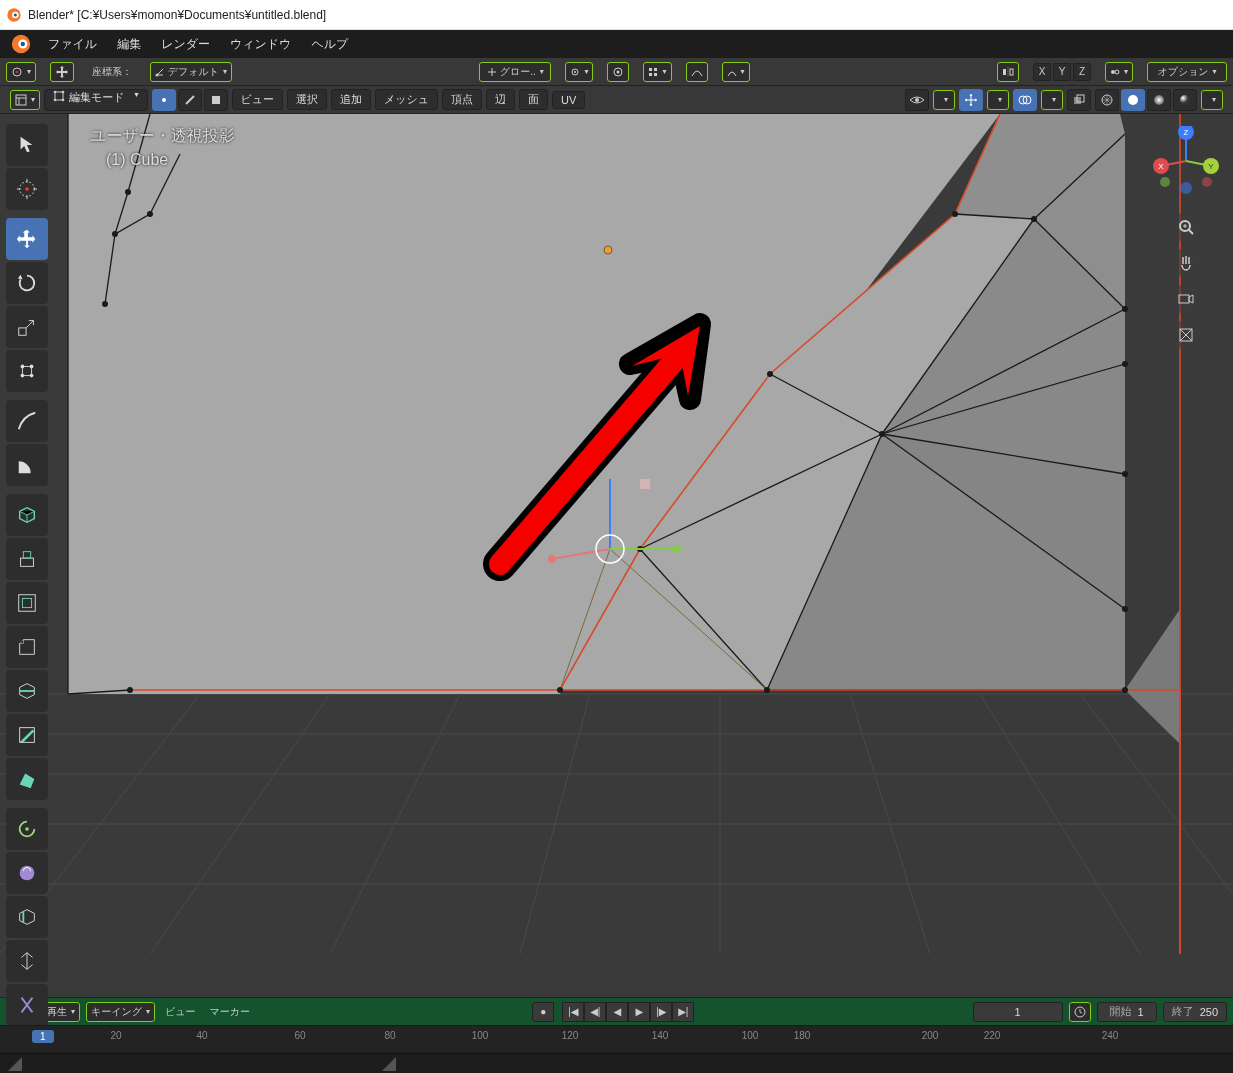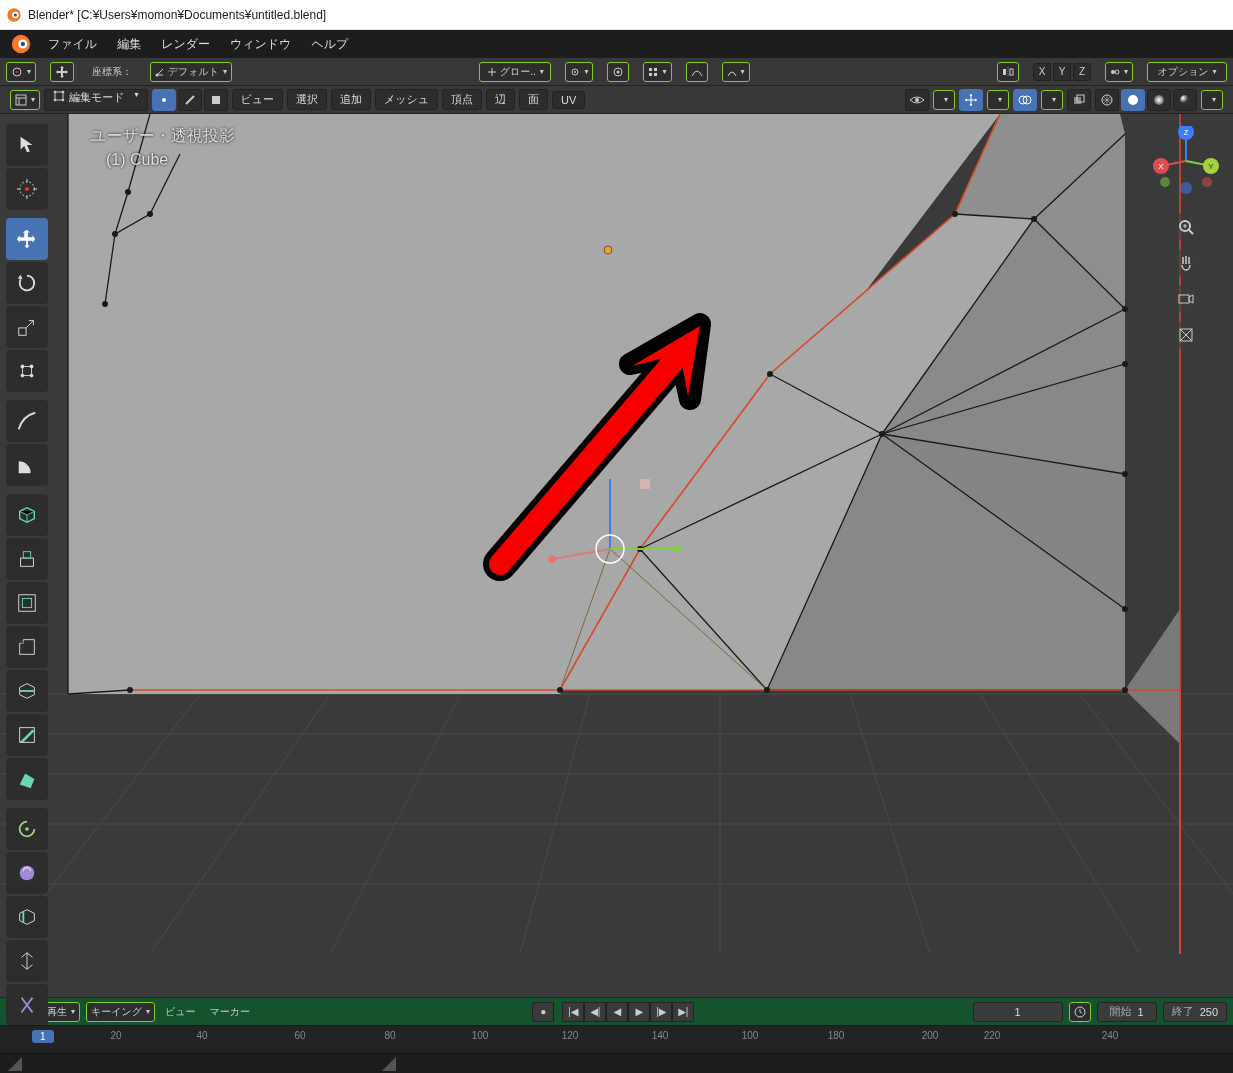--- a/index.html
+++ b/index.html
@@ -609,21 +609,21 @@
 <div class="frames-row">
   <div class="frame-cursor">1</div>
   <div class="frame-tick" style="left:116px">20</div>
   <div class="frame-tick" style="left:202px">40</div>
   <div class="frame-tick" style="left:300px">60</div>
   <div class="frame-tick" style="left:390px">80</div>
   <div class="frame-tick" style="left:480px">100</div>
   <div class="frame-tick" style="left:570px">120</div>
   <div class="frame-tick" style="left:660px">140</div>
   <div class="frame-tick" style="left:750px">100</div>
-  <div class="frame-tick" style="left:836px">180</div>
+  <div class="frame-tick" style="left:802px">180</div>
   <div class="frame-tick" style="left:930px">200</div>
   <div class="frame-tick" style="left:992px">220</div>
   <div class="frame-tick" style="left:1110px">240</div>
 </div>
 
 <div class="status-bar">
   <svg class="corner" viewBox="0 0 10 10">
       <path d="M0 10 L10 0 L10 10 Z" fill="#555"></path>
     </svg>
   <div style="width:280px"></div>

